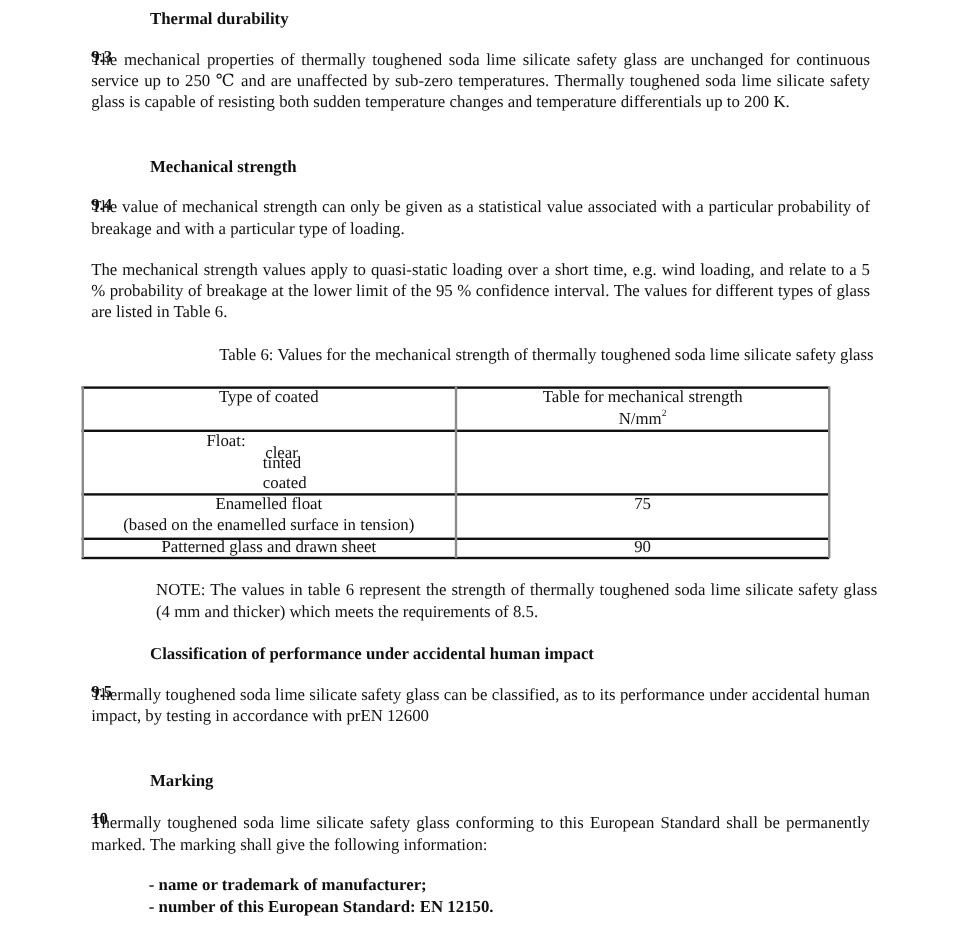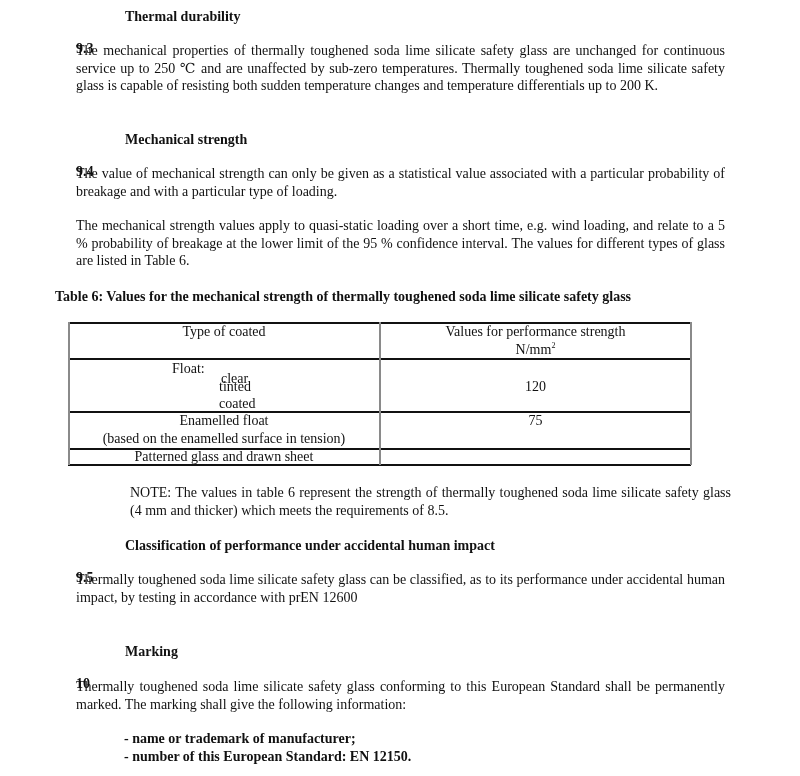--- a/index.html
+++ b/index.html
@@ -28,25 +28,25 @@
     .heading .title { position: absolute; left: 49px; }
     .para {
       position: absolute;
       left: 76px;
       width: 649px;
       text-align: justify;
       text-align-last: left;
     }
     .caption {
       position: absolute;
-      left: 55px;
+      left: 68px;
       width: 660px;
       top: 288px;
-      text-align: left;
-      font-weight: bold;
+      text-align: right;
+      font-weight: normal;
       white-space: nowrap;
     }
     
     .tbl {
       position: absolute;
       left: 68px;
       top: 322px;
       width: 623px;
       height: 143px;
     }
@@ -112,42 +112,42 @@
   <div class="hline" style="top:36px;"></div>
   <div class="hline" style="top:89px;"></div>
   <div class="hline" style="top:126px;"></div>
   <div class="hline" style="top:142px;"></div>
   <div class="vline" style="left:0;"></div>
   <div class="vline" style="left:311px;"></div>
   <div class="vline" style="left:622px;"></div>
 
   <div class="cell colA" style="top:1px;">Type of coated</div>
   <div class="cell colB" style="top:1px;">
-    <div>Values for performance strength</div>
+    <div>Table for mechanical strength</div>
     <div><span>N/mm</span><sup>2</sup></div>
   </div>
 
   <div class="abs" style="left:0; top:37px; width:623px; height:52px;">
     <span class="abs" style="left:104px; top:1px;">Float:</span>
     <span class="abs" style="left:153px; top:11px;">clear</span>
     <span class="abs" style="left:151px; top:18.5px;">tinted</span>
     <span class="abs" style="left:151px; top:36px;">coated</span>
-    <div class="cell colB" style="top:18.5px;">120</div>
   </div>
 
   <div class="abs" style="left:0; top:90px; width:747px; height:36px;">
     <div class="cell colA" style="top:0;">
       <div>Enamelled float</div>
       <div>(based on the enamelled surface in tension)</div>
     </div>
     <div class="cell colB" style="top:0;">75</div>
   </div>
 
   <div class="abs" style="left:0; top:126px; width:623px; height:16px;padding-left:11px;">
     <div class="cell colA" style="top:0;">Patterned glass and drawn sheet</div>
+    <div class="cell colB" style="top:0;">90</div>
   </div>
 </div>
 
 <div class="note">NOTE: The values in table 6 represent the strength of thermally toughened soda lime silicate safety glass (4 mm and thicker) which meets the requirements of 8.5.</div>
 
 <div class="heading" style="left:76px; top:537px;">
   <span class="num">9.5</span>
   <span class="title">Classification of performance under accidental human impact</span>
 </div>
 <div class="para" style="top:571px;">Thermally toughened soda lime silicate safety glass can be classified, as to its performance under accidental human impact, by testing in accordance with prEN 12600</div>

